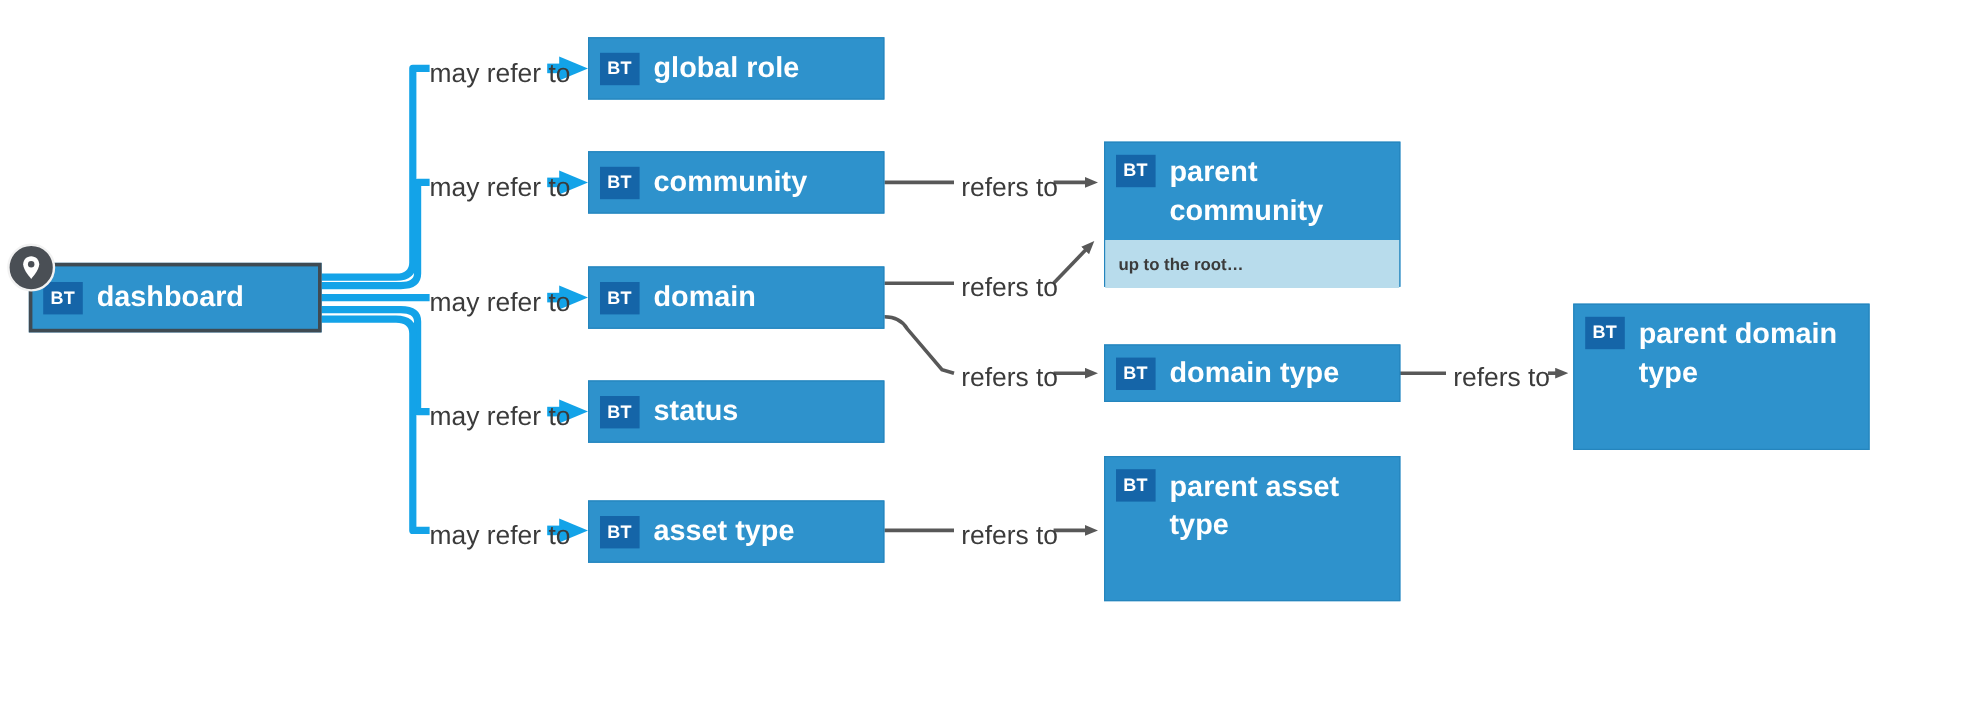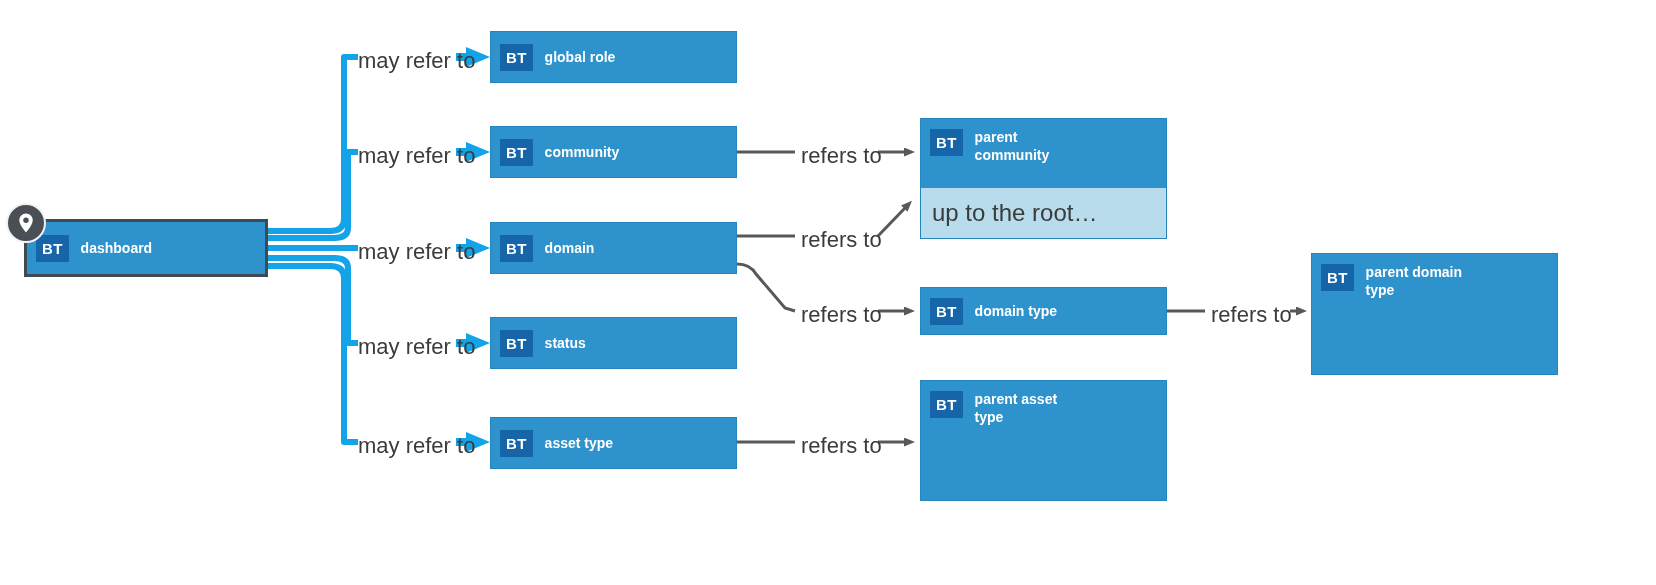--- a/index.html
+++ b/index.html
@@ -55,40 +55,41 @@
     font-size: 15px;
     font-weight: bold;
     line-height: 1;
     padding: 6px 6px 6px 6px;
     margin-top: 1px;
     letter-spacing: 0.3px;
     font-family: "Liberation Sans", sans-serif;
   }
   .node-title {
     color: #ffffff;
-    font-size: 14px;
+    font-size: 24px;
     font-weight: bold;
     line-height: 1.32;
     margin-left: 12px;
     font-family: "Liberation Sans", sans-serif;
     white-space: pre-line;
   }
   .node.single .node-title {
     line-height: 1;
   }
   .node-foot {
     flex: 0 0 auto;
     background: #b8dcec;
     color: #3b3b3b;
-    font-size: 24px;
+    font-size: 14px;
     line-height: 1;
     padding: 13px 0 13px 11px;
     font-family: "Liberation Sans", sans-serif;
     white-space: nowrap;
     overflow: hidden;
+    font-weight: bold;
   }
   .pin-badge {
     position: absolute;
     width: 36px;
     height: 36px;
     border-radius: 50%;
     background: #4a4f55;
     border: 2px solid #f2f2f2;
     display: flex;
     align-items: center;

